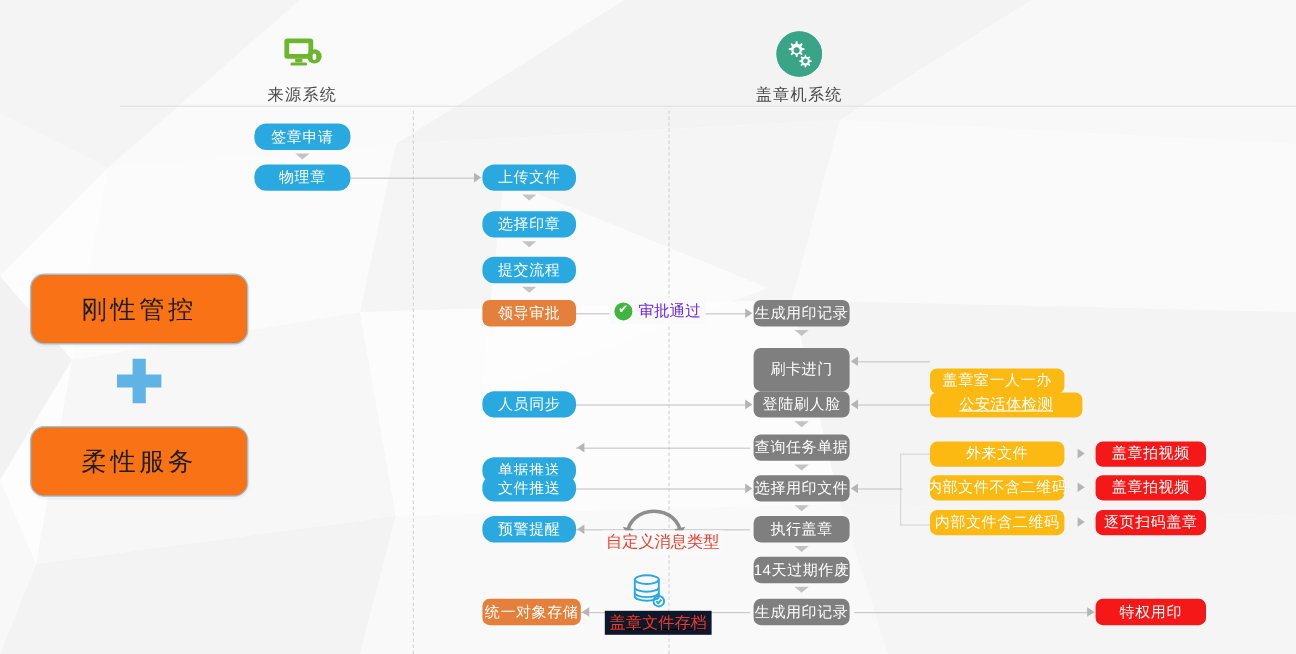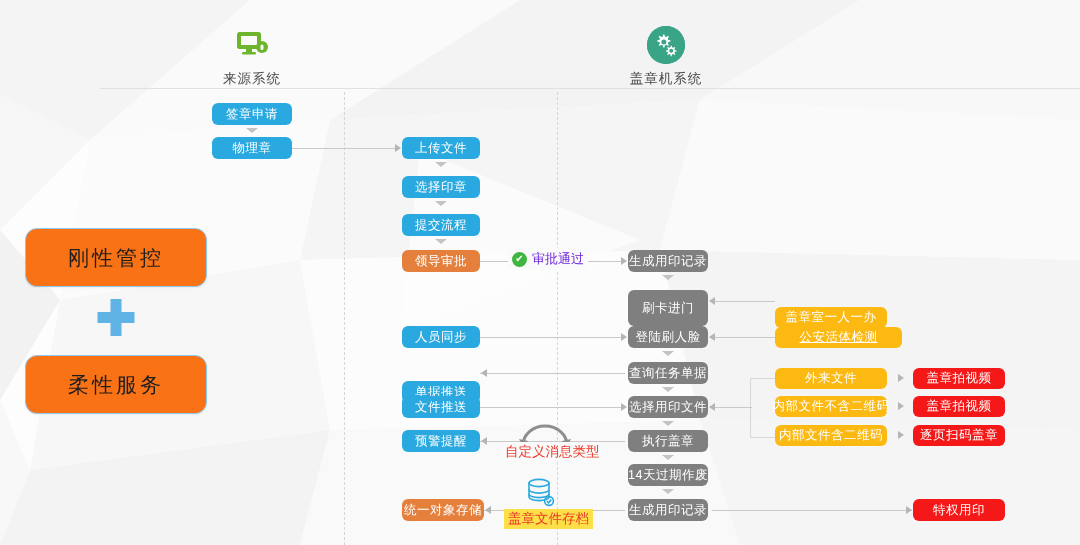--- a/index.html
+++ b/index.html
@@ -22,21 +22,21 @@
   .ic-teal{background:#3aa486;}
   .lane-label{font-size:13.5px;color:#4a4a4a;letter-spacing:1px;white-space:nowrap;}
 
   .hrule{position:absolute;left:100px;right:0;top:88px;height:1px;background:#e1e1e1;z-index:3;}
   .vdash{position:absolute;top:92px;bottom:0;width:0;border-left:1.5px dashed #d6d6d6;z-index:2;}
 
   
   .node{position:absolute;border-radius:6px;display:flex;align-items:center;
         justify-content:center;color:#fff;font-size:12.5px;white-space:nowrap;z-index:10;
         letter-spacing:.5px;}
-  .blue{background:#2aa9e0;}
+  .blue{background:#2aa9e0;border-radius:10px;}
   .orange{background:#e4803c;}
   .gray{background:#7f7f7f;}
   .yellow{background:#fbb912;}
   .red{background:#f51818;}
 
   
   .cap{position:absolute;border:1.6px solid #8ec9ef;border-radius:12px;background:#f97316;
        display:flex;align-items:center;justify-content:center;
        font-size:21px;color:#1e1e1e;letter-spacing:3px;z-index:10;
        box-shadow:0 1px 2px rgba(0,0,0,.05);}
@@ -214,21 +214,21 @@
       <g fill="none" stroke="#2aa9e0" stroke-width="1.6">
         <ellipse cx="15" cy="6" rx="10" ry="3.6"></ellipse>
         <path d="M5 6 v14 a10 3.6 0 0 0 20 0 V6"></path>
         <path d="M5 12.5 a10 3.6 0 0 0 20 0"></path>
         <path d="M5 17 a10 3.6 0 0 0 20 0"></path>
         <circle cx="25" cy="24" r="4.4"></circle>
         <path d="M22.9 24 l1.6 1.7 2.7-3.1"></path>
       </g>
     </svg>
   </div>
-  <div class="anno" style="left:504px;top:509px;background:#fde047;padding:1px 4px;">
+  <div class="anno" style="left:504px;top:509px;background:#0f172a;padding:1px 4px;text-decoration:underline;">
     <span class="anno-red">盖章文件存档</span>
   </div>
 
   <div class="node gray" style="left:628px;top:250px;width:80px;height:22px;">
     <span>生成用印记录</span>
   </div>
   <div class="caretD" style="left:662px;top:275px;"></div>
   <div class="node gray" style="left:628px;top:290px;width:80px;height:36px;">
     <span>刷卡进门</span>
   </div>

